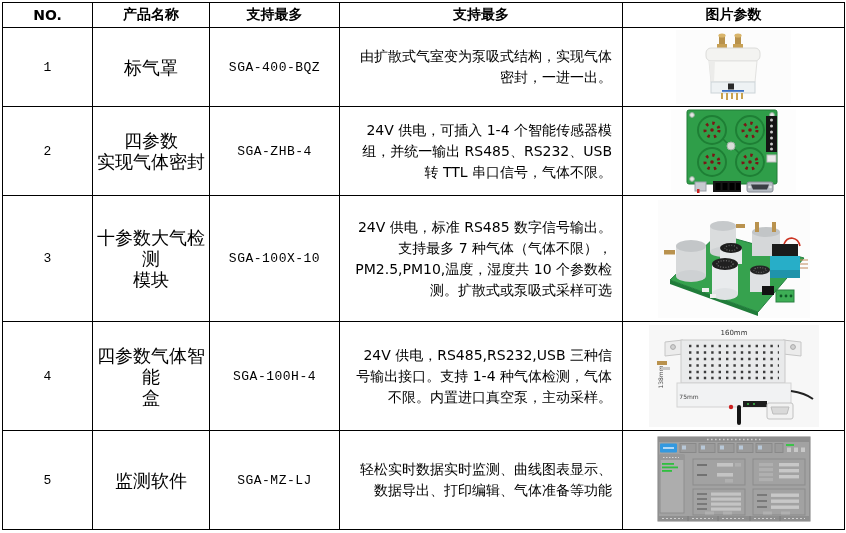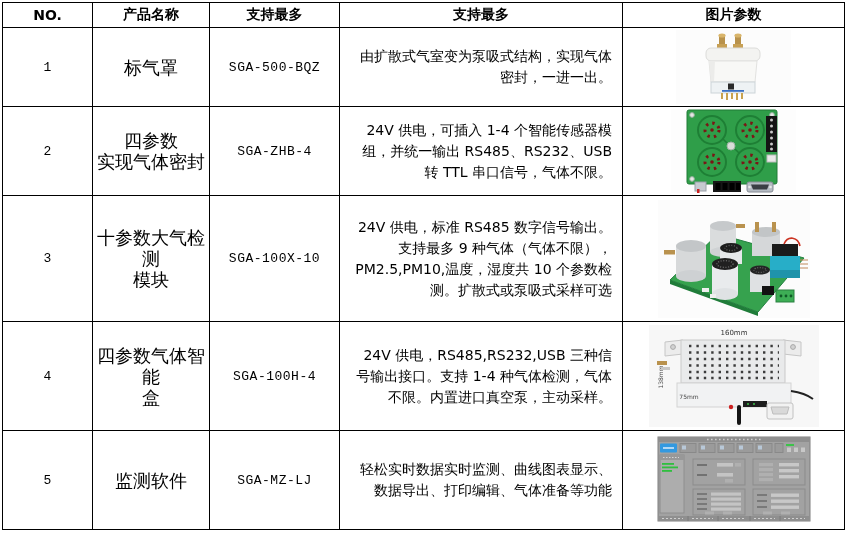--- a/index.html
+++ b/index.html
@@ -35,21 +35,21 @@
       <th>支持最多</th>
       <th>支持最多</th>
       <th>图片参数</th>
     </tr>
   </thead>
   <tbody>
 
     <tr class="r1">
       <td class="c-no">1</td>
       <td class="c-name">标气罩</td>
-      <td class="c-model">SGA-500-BQZ</td>
+      <td class="c-model">SGA-400-BQZ</td>
       <td class="c-func">由扩散式气室变为泵吸式结构，实现气体密封，一进一出。</td>
       <td class="c-img">
         <svg width="115" height="74" viewBox="0 0 115 74">
           <rect x="0" y="0" width="115" height="74" fill="#fcfcfc"></rect>
 
           <rect x="43" y="5" width="6" height="12" fill="#b8924c"></rect>
           <ellipse cx="46" cy="5.5" rx="3.6" ry="2" fill="#d9b56b"></ellipse>
           <rect x="41" y="14" width="10" height="5" fill="#c7a055"></rect>
           <rect x="59" y="5" width="6" height="12" fill="#b8924c"></rect>
           <ellipse cx="62" cy="5.5" rx="3.6" ry="2" fill="#d9b56b"></ellipse>
@@ -127,21 +127,21 @@
             <circle cx="99.5" cy="78" r="1.3" fill="#e8e8e8"></circle>
         </svg>
       </td>
     </tr>
 
     <tr class="r3">
       <td class="c-no">3</td>
       <td class="c-name">十参数大气检测
 模块</td>
       <td class="c-model">SGA-100X-10</td>
-      <td class="c-func">24V 供电，标准 RS485 数字信号输出。支持最多 9 种气体（气体不限），PM2.5,PM10,温度，湿度共 10 个参数检测。扩散式或泵吸式采样可选</td>
+      <td class="c-func">24V 供电，标准 RS485 数字信号输出。支持最多 7 种气体（气体不限），PM2.5,PM10,温度，湿度共 10 个参数检测。扩散式或泵吸式采样可选</td>
       <td class="c-img">
         <svg width="152" height="118" viewBox="0 0 152 118">
           <rect x="0" y="0" width="152" height="118" fill="#fcfcfc"></rect>
 
           <polygon points="12,80 60,34 146,58 100,112" fill="#36a24e" stroke="#258040"></polygon>
           <polygon points="12,80 100,112 100,116 12,84" fill="#1f7c39"></polygon>
 
           <g>
             <rect x="52" y="26" width="26" height="26" fill="#dadcdd"></rect>
             <ellipse cx="65" cy="26" rx="13" ry="5" fill="#c6c9cb"></ellipse>

